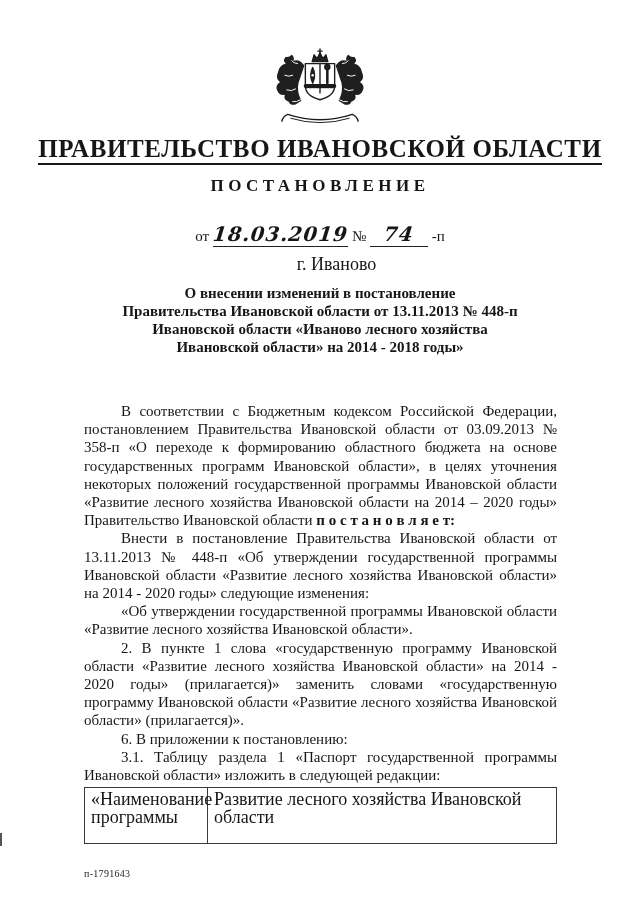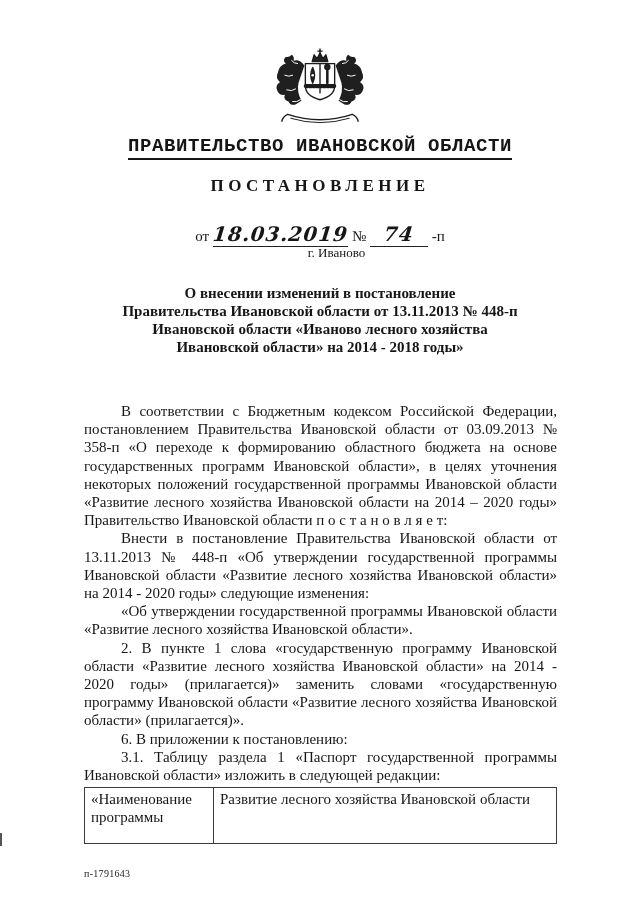--- a/index.html
+++ b/index.html
@@ -5,41 +5,41 @@
   html,body{margin:0;padding:0;}
   body{
     width:640px;height:905px;background:#ffffff;position:relative;
     font-family:"Liberation Serif", serif;color:#161616;overflow:hidden;
   }
   .centered{position:absolute;left:0;right:0;text-align:center;}
   
   .gerb{top:46px;height:84px;}
   .gerb svg{display:inline-block;}
   
-  .org-name{top:135px;font-size:19px;font-weight:bold;letter-spacing:.6px;font-family:Liberation Mono, monospace;}
+  .org-name{top:135px;font-size:25px;font-weight:bold;letter-spacing:.6px;}
   .org-name .u{border-bottom:2px solid #161616;padding-bottom:1px;}
   .doc-type{top:176px;font-size:17px;font-weight:bold;letter-spacing:4.5px;text-align:center;}
   
   .date-line{top:222px;font-size:15px;}
   .hw{font-family:"DejaVu Serif", serif;font-style:italic;font-weight:bold;font-size:20px;
       transform:skewX(-6deg);display:inline-block;letter-spacing:1px;}
   .blank{display:inline-block;border-bottom:1.6px solid #222;text-align:center;vertical-align:baseline;}
   .blank-date{min-width:128px;}
   .blank-num{min-width:58px;}
-  .city{top:245px;font-size:13px;padding-left:33px;}
+  .city{top:254px;font-size:18px;padding-left:33px;}
   
   .subject{top:284px;font-size:15px;font-weight:bold;line-height:18px;}
   
   .body{position:absolute;top:402px;left:84px;width:473px;font-size:15px;line-height:18.2px;}
   .body p{margin:0;text-indent:37px;text-align:justify;}
-  .bold-sp{font-weight:normal;margin-top:20px;}
+  .bold-sp{font-weight:bold;margin-top:20px;}
   
   table.passport{border-collapse:collapse;width:473px;margin-top:3px;table-layout:fixed;}
-  table.passport td{border:1.6px solid #3a3a3a;vertical-align:top;padding:2px 10px 16px 6px;
-      font-size:15px;line-height:18.2px;}
+  table.passport td{border:1.6px solid #3a3a3a;vertical-align:top;padding:2px 4px 16px 6px;
+      font-size:18px;line-height:18.2px;}
   td.c1{width:112px;}
   
   .footer-code{position:absolute;left:84px;top:868px;font-size:10px;letter-spacing:.3px;color:#222;}
   .scan-artifact{position:absolute;left:0;top:833px;width:2px;height:13px;background:#555;}
 </style>
 </head>
 <body>
 
 <div class="centered gerb">
   <svg width="128" height="84" viewBox="0 0 130 86">

